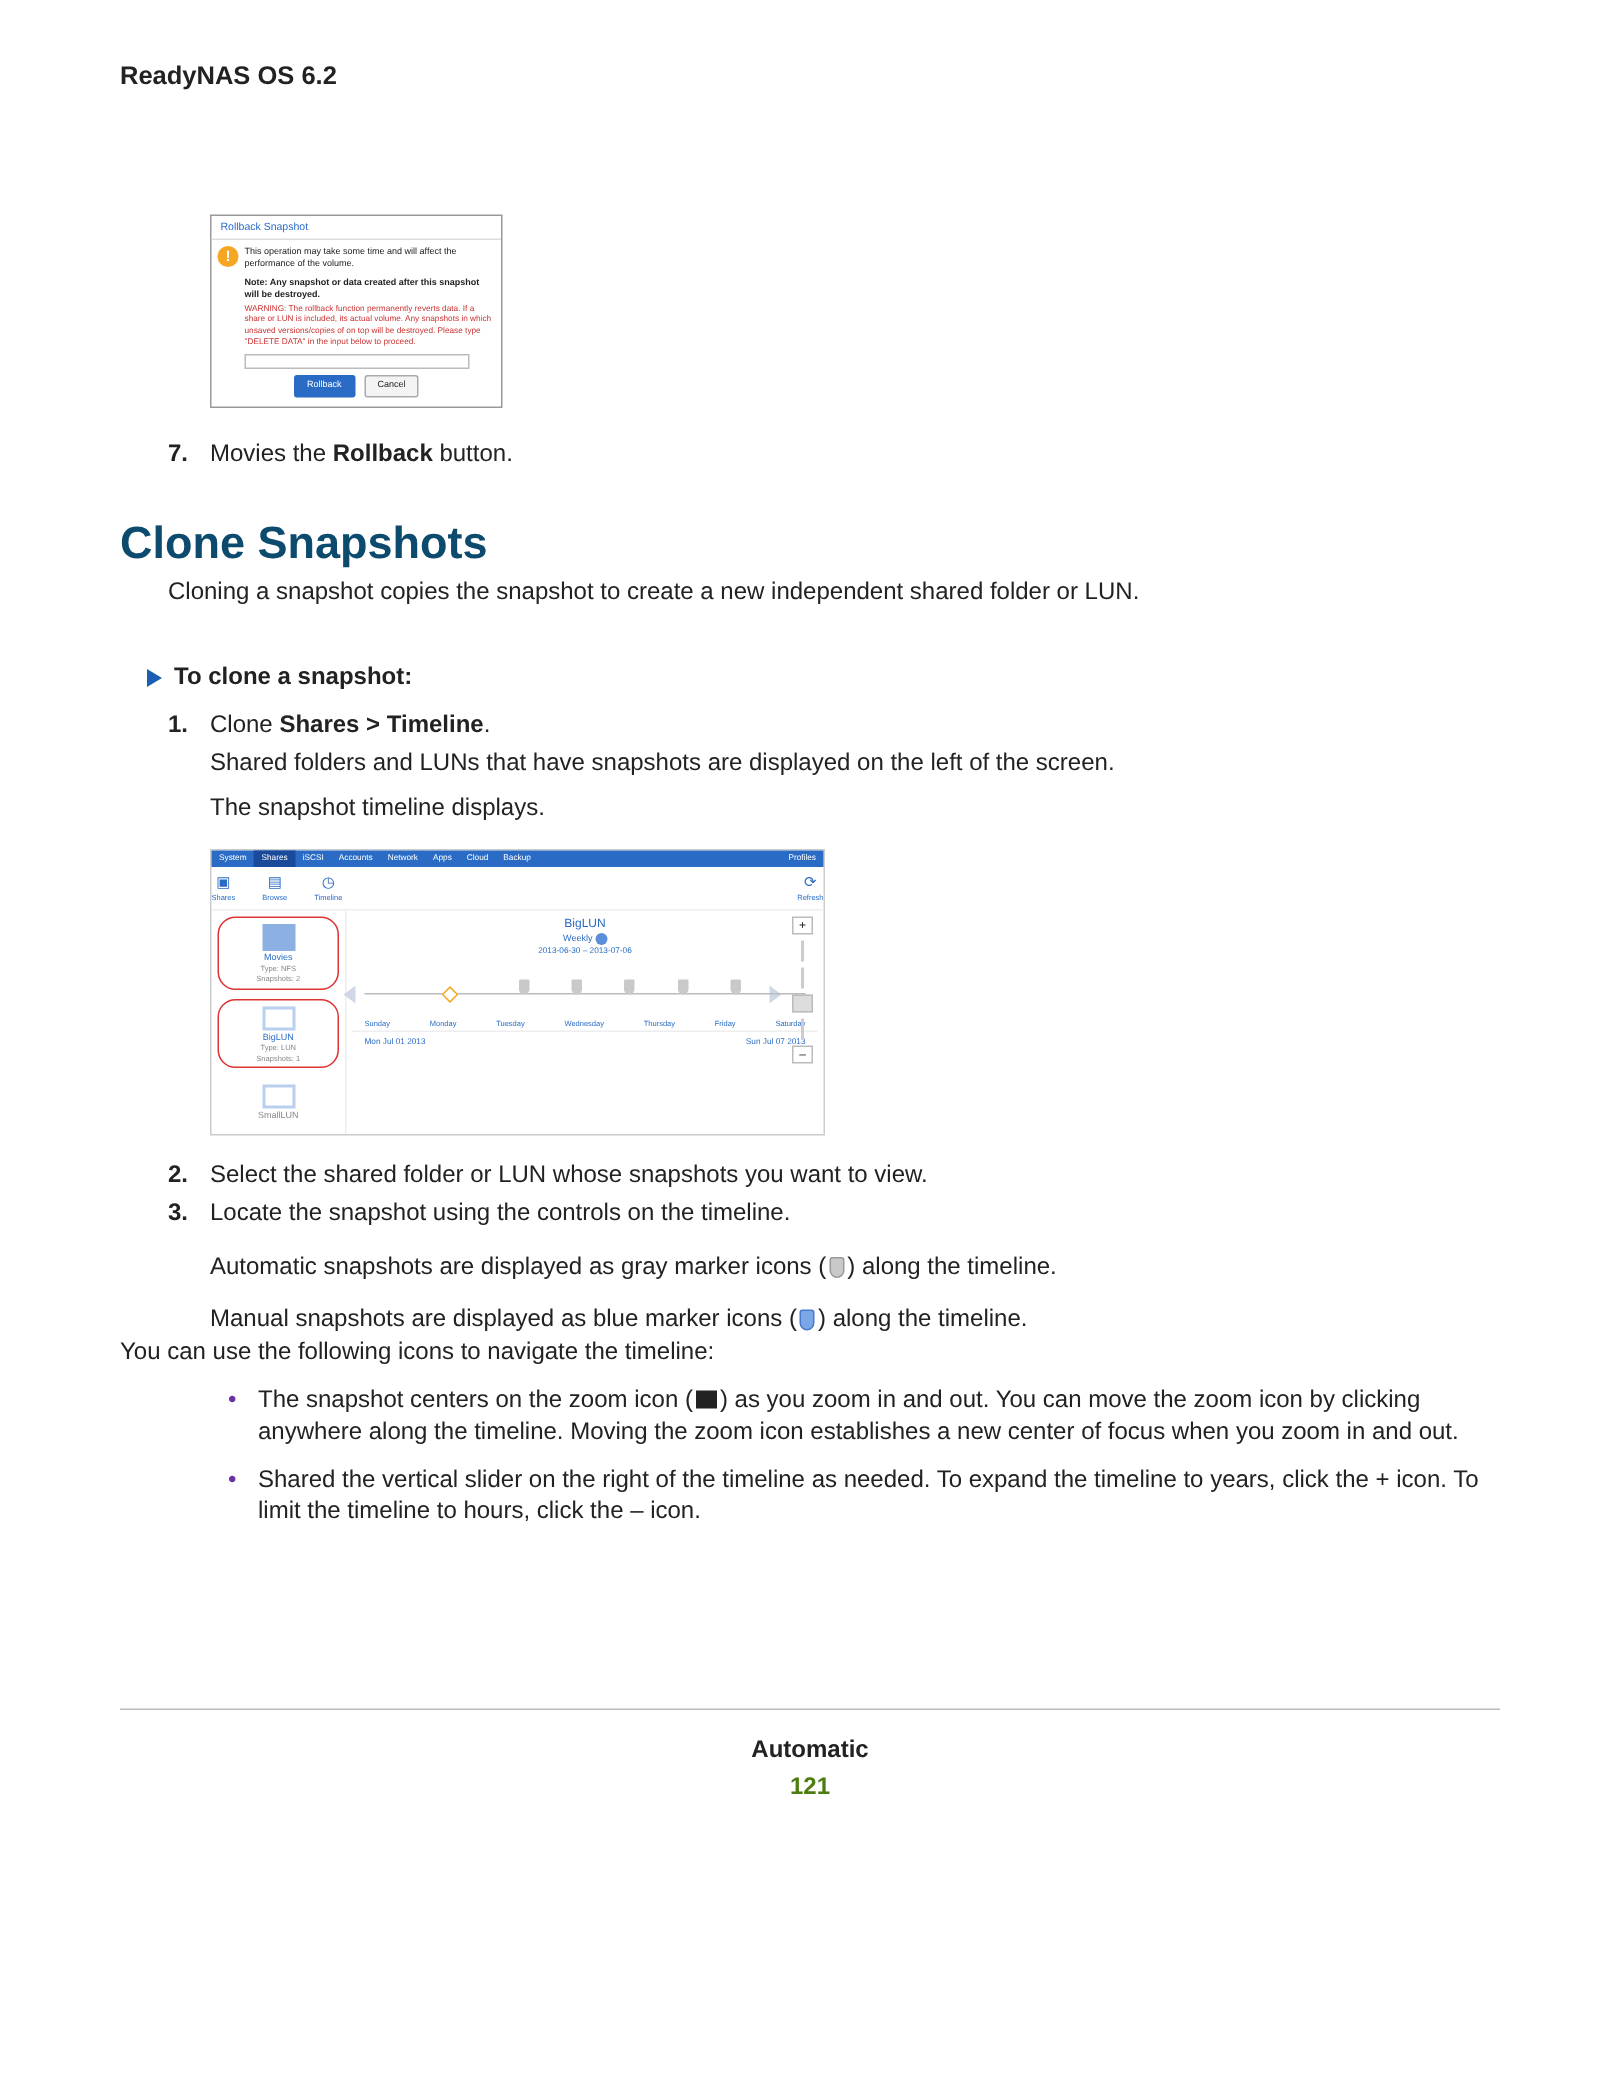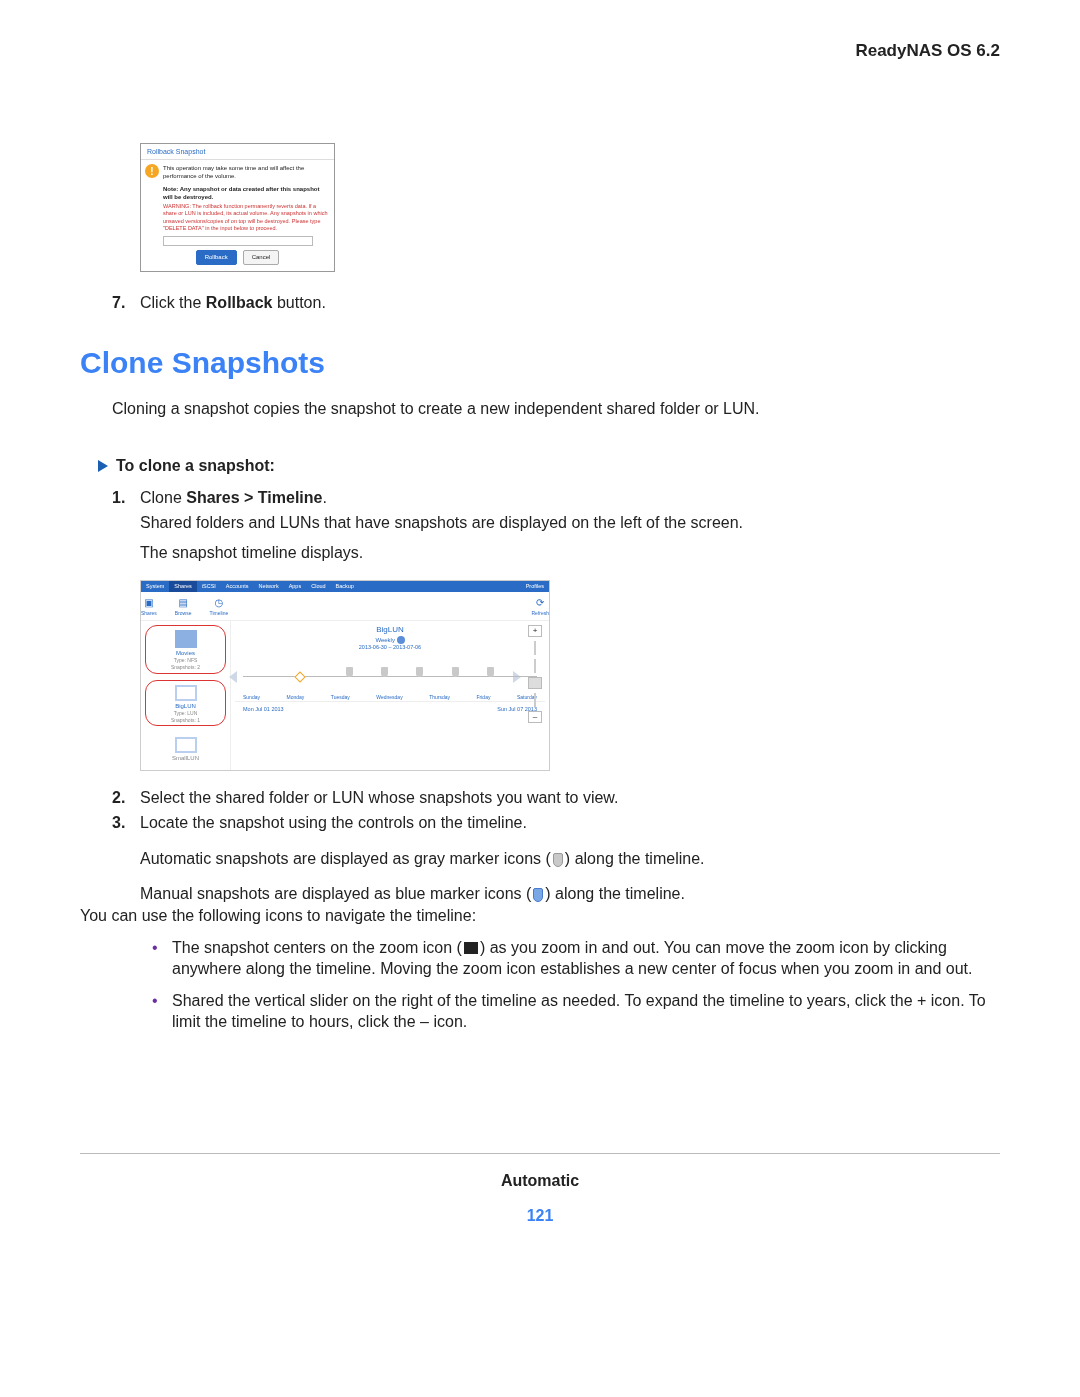--- a/index.html
+++ b/index.html
@@ -6,21 +6,21 @@
   body {
     font-family: Arial, Helvetica, sans-serif;
     font-size: 16px;
     color: #222;
     background: #fff;
     width: 1080px;
     margin: 0 auto;
     padding: 40px 80px 30px 80px;
     line-height: 1.35;
   }
-  .page-header { text-align: right; font-weight: bold; font-size: 17px; margin-bottom: 80px; }
+  .page-header { text-align: left; font-weight: bold; font-size: 17px; margin-bottom: 80px; }
   .dialog-wrap { margin-left: 60px; margin-bottom: 20px; }
   .dialog {
     width: 195px; border: 1px solid #999; background: #fff; font-size: 6px;
   }
   .dialog-title { color: #2a6cc5; padding: 3px 6px; border-bottom: 1px solid #ddd; font-size: 7px;}
   .dialog-body { padding: 4px 4px 6px 4px; }
   .dialog-row1 { display: flex; gap: 4px; margin-bottom: 4px;}
   .warn-icon {
     width: 14px; height: 14px; border-radius: 50%; background: #f5a623;
     color: #fff; display: flex; align-items: center; justify-content: center;
@@ -30,21 +30,21 @@
   .dlg-warn { color: #c33; font-size: 5.5px; margin: 2px 0 2px 18px;}
   .dlg-input { border:1px solid #bbb; height:10px; margin: 4px 0 4px 18px; width: 150px;}
   .dlg-btns { display:flex; justify-content:center; gap:6px; margin-top:4px;}
   .dlg-btn { font-size:6px; padding:2px 8px; border:1px solid #aaa; background:#f4f4f4; border-radius:2px;}
   .dlg-btn.primary { background:#2a6cc5; color:#fff; border-color:#2a6cc5;}
   ol.numlist { list-style: none; padding-left: 60px; }
   ol.numlist > li { position: relative; padding-left: 0; margin-bottom: 4px; }
   ol.numlist > li .num { position: absolute; left: -28px; font-weight: bold; }
   .indent-after { margin-left: 60px; }
   h2.section {
-    color: #3b82f6; font-size: 30px; font-weight: bold; margin: 30px 0 14px 0;
+    color: #0c4a6e; font-size: 30px; font-weight: bold; margin: 30px 0 0 0;
   }
   .intro-p { margin-left: 32px; margin-bottom: 36px; }
   .proc-head {
     display:flex; align-items:center; gap:8px; font-weight:bold; margin: 0 0 10px 18px;
   }
   .tri { width:0; height:0; border-top:6px solid transparent; border-bottom:6px solid transparent; border-left:10px solid #1a5fb4; }
   .sub-p { margin: 4px 0 8px 0; }
   .para-after { margin: 14px 0 0 60px; }
   .marker-gray, .marker-blue {
     display:inline-block; width:10px; height:14px; vertical-align:middle;
@@ -90,21 +90,21 @@
   .tl-arrow{ position:absolute; width:0;height:0; border-top:6px solid transparent;border-bottom:6px solid transparent;}
   .tl-arrow.left{ border-right:8px solid #cfd8e6; left:-2px; top:50px;}
   .tl-arrow.right{ border-left:8px solid #cfd8e6; right:28px; top:50px;}
   .tl-slider{ position:absolute; right:2px; top:4px; width:24px; display:flex; flex-direction:column; gap:4px; align-items:center;}
   .tl-slider .box{ width:14px;height:12px;border:1px solid #bbb; font-size:8px; text-align:center; line-height:10px;}
   .tl-slider .bar{ width:2px; height:14px; background:#ccc;}
   .tl-footer{ display:flex; justify-content:space-between; font-size:5.5px; color:#2a6cc5; padding:4px 8px; border-top:1px solid #eee;}
   hr.rule { border:none; border-top:1px solid #bbb; margin: 120px 0 16px 0;}
   .footer { text-align:center; }
   .footer .t { font-weight:bold; }
-  .footer .n { color:#3b82f6; font-weight:bold; margin-top:14px;}
+  .footer .n { color:#4d7c0f; font-weight:bold; margin-top:4px;}
 </style>
 </head>
 <body>
 
 <div class="page-header">ReadyNAS OS 6.2</div>
 
 <div class="dialog-wrap">
   <div class="dialog">
     <div class="dialog-title">Rollback Snapshot</div>
     <div class="dialog-body">
@@ -119,21 +119,21 @@
         <div class="dlg-btn primary">Rollback</div>
         <div class="dlg-btn">Cancel</div>
       </div>
     </div>
   </div>
 </div>
 
 <ol class="numlist">
   <li>
     <span class="num">7.</span>
-    <span>Click the </span><b>Rollback</b><span> button.</span>
+    <span>Movies the </span><b>Rollback</b><span> button.</span>
   </li>
 </ol>
 
 <h2 class="section">Clone Snapshots</h2>
 <p class="intro-p">Cloning a snapshot copies the snapshot to create a new independent shared folder or LUN.</p>
 
 <div class="proc-head">
   <span class="tri"></span>
   <span>To clone a snapshot:</span>
 </div>

